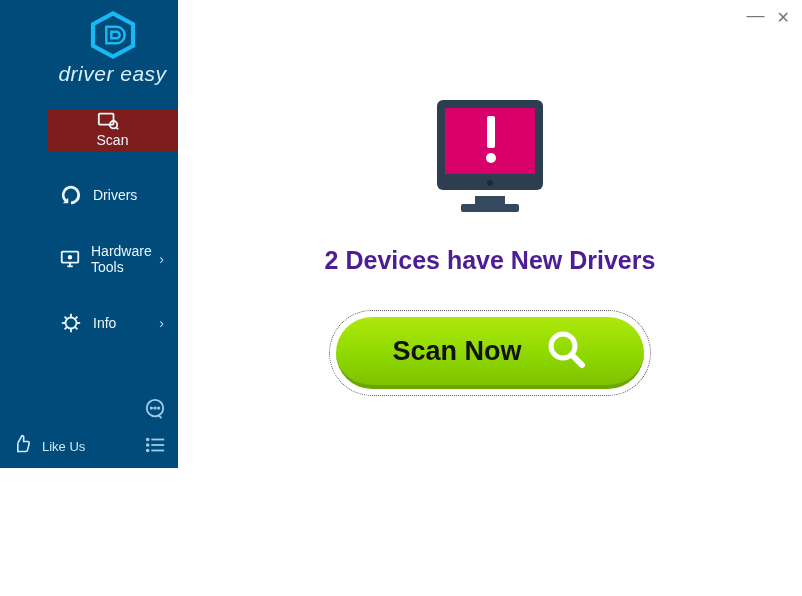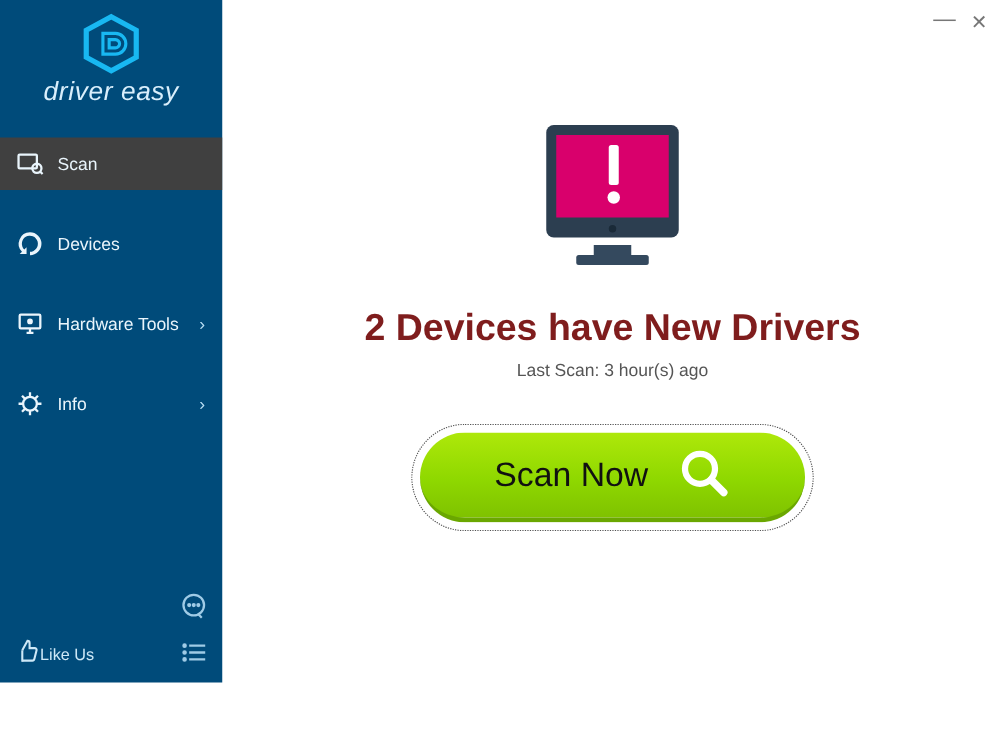--- a/index.html
+++ b/index.html
@@ -1,42 +1,42 @@
 <!DOCTYPE html>
 <html><head>
 <meta charset="utf-8">
 <style>
   * { box-sizing: border-box; margin: 0; padding: 0; font-family: "Segoe UI", Arial, sans-serif; }
   body { width: 802px; height: 596px; background: #ffffff; position: relative; overflow: hidden; }
-  .sidebar { position: absolute; left: 0; top: 0; width: 178px; height: 546px; background: #004b7a; color: #fff; }
+  .sidebar { position: absolute; left: 0; top: 0; width: 178px; height: 468px; background: #004b7a; color: #fff; padding-left: 47px; }
   .brand { padding: 10px 0 8px 0; text-align: center; }
   .brand svg { display: block; margin: 0 auto; }
   .brand-name { font-size: 21px; color: #d9effc; letter-spacing: 0.5px; margin-top: 2px; font-style: italic; font-weight: 500;}
   .brand-version { font-size: 13px; color: #00a8e8; font-weight: bold; margin-top: 2px; }
   .nav { margin-top: 16px; }
   .nav-item { display: flex; align-items: center; height: 42px; padding: 0 12px; font-size: 14px; color: #eaf5fc; cursor: pointer; margin-bottom: 22px; position: relative;}
-  .nav-item.active { background: #404040; }
+  .nav-item.active { background: #7f1d1d; flex-direction: column; }
   .nav-item .chev { position: absolute; right: 14px; font-size: 14px; color: #b9dff5; }
   .nav-item .nicon { width: 24px; display: inline-flex; align-items: center; justify-content: center; margin-right: 10px; }
   .bottom-bar { position: absolute; bottom: 10px; left: 0; right: 0; display: flex; align-items: center; padding: 0 12px; gap: 8px; }
-  .like-wrap { display: flex; align-items: center; gap: 0; flex: 1; }
+  .like-wrap { display: flex; align-items: center; gap: 10px; flex: 1; }
   .bottom-right-icons { position: absolute; right: 12px; bottom: 8px; display: flex; flex-direction: column; gap: 10px; align-items: center;}
   .main { position: absolute; left: 178px; top: 0; right: 0; height: 596px; background: #fff; }
   .titlebar { position: absolute; top: 8px; right: 12px; display: flex; gap: 12px; }
   .titlebar span { color: #777; cursor: pointer; }
   .content { display: flex; flex-direction: column; align-items: center; padding-top: 92px; }
-  .headline { color: #7f1d1d; font-size: 30px; font-weight: bold; margin-top: 24px; }
+  .headline { color: #4c1d95; font-size: 25px; font-weight: bold; margin-top: 24px; }
   .subline { color: #555; font-size: 14px; margin-top: 8px; }
   .scan-btn {
     margin-top: 42px; display: inline-flex; align-items: center; justify-content: center;
     gap: 22px; width: 308px; height: 72px; border-radius: 48px;
     background: linear-gradient(#aee80a 0%, #8fd800 55%, #7fc200 100%);
     border-bottom: 4px solid #6aa700; cursor: pointer; outline: 1px dotted #555; outline-offset: 6px;
   }
-  .scan-btn .lbl { font-size: 27px; font-weight: normal; color: #111; }
+  .scan-btn .lbl { font-size: 27px; font-weight: bold; color: #111; }
   .monitor-stand { fill:#34495e; }
   .monitor-frame { fill:#2c3e50; }
   .monitor-screen { fill:#d9006c; }
   .nav-label { color:#eaf5fc; }
 </style>
 </head>
 <body>
 
 <div class="sidebar">
   <div class="brand">
@@ -57,21 +57,21 @@
         </svg>
       </span>
       <span class="nav-label">Scan</span>
     </div>
     <div class="nav-item">
       <span class="nicon">
         <svg width="22" height="22" viewBox="0 0 24 24" fill="#eaf5fc">
           <path d="M12 2a10 10 0 0 0-7 17l-2 2h6v-6l-2 2a7 7 0 1 1 5 2v3a10 10 0 0 0 0-20z"></path>
         </svg>
       </span>
-      <span class="nav-label">Devices</span>
+      <span class="nav-label">Drivers</span>
     </div>
     <div class="nav-item">
       <span class="nicon">
         <svg width="22" height="22" viewBox="0 0 24 24" fill="none" stroke="#eaf5fc" stroke-width="2">
           <rect x="3" y="4" width="18" height="12" rx="1"></rect>
           <circle cx="12" cy="10" r="1.5" fill="#eaf5fc"></circle>
           <line x1="9" y1="20" x2="15" y2="20"></line>
           <line x1="12" y1="16" x2="12" y2="20"></line>
         </svg>
       </span>
@@ -143,21 +143,20 @@
       <rect x="50" y="104" width="30" height="10" class="monitor-stand"></rect>
       <rect x="36" y="112" width="58" height="8" rx="2" class="monitor-stand"></rect>
       <rect x="12" y="8" width="106" height="90" rx="6" class="monitor-frame"></rect>
       <rect x="20" y="16" width="90" height="66" class="monitor-screen"></rect>
       <rect x="62" y="24" width="8" height="32" rx="2" fill="#fff"></rect>
       <circle cx="66" cy="66" r="5" fill="#fff"></circle>
       <circle cx="65" cy="91" r="3" fill="#1a2a38"></circle>
     </svg>
 
     <div class="headline">2 Devices have New Drivers</div>
-    <div class="subline">Last Scan: 3 hour(s) ago</div>
 
     <div class="scan-btn">
       <span class="lbl">Scan Now</span>
       <span>
         <svg width="44" height="44" viewBox="0 0 44 44">
           <circle cx="19" cy="19" r="12" fill="none" stroke="#fff" stroke-width="5"></circle>
           <line x1="28" y1="28" x2="38" y2="38" stroke="#fff" stroke-width="6" stroke-linecap="round"></line>
         </svg>
       </span>
     </div>

